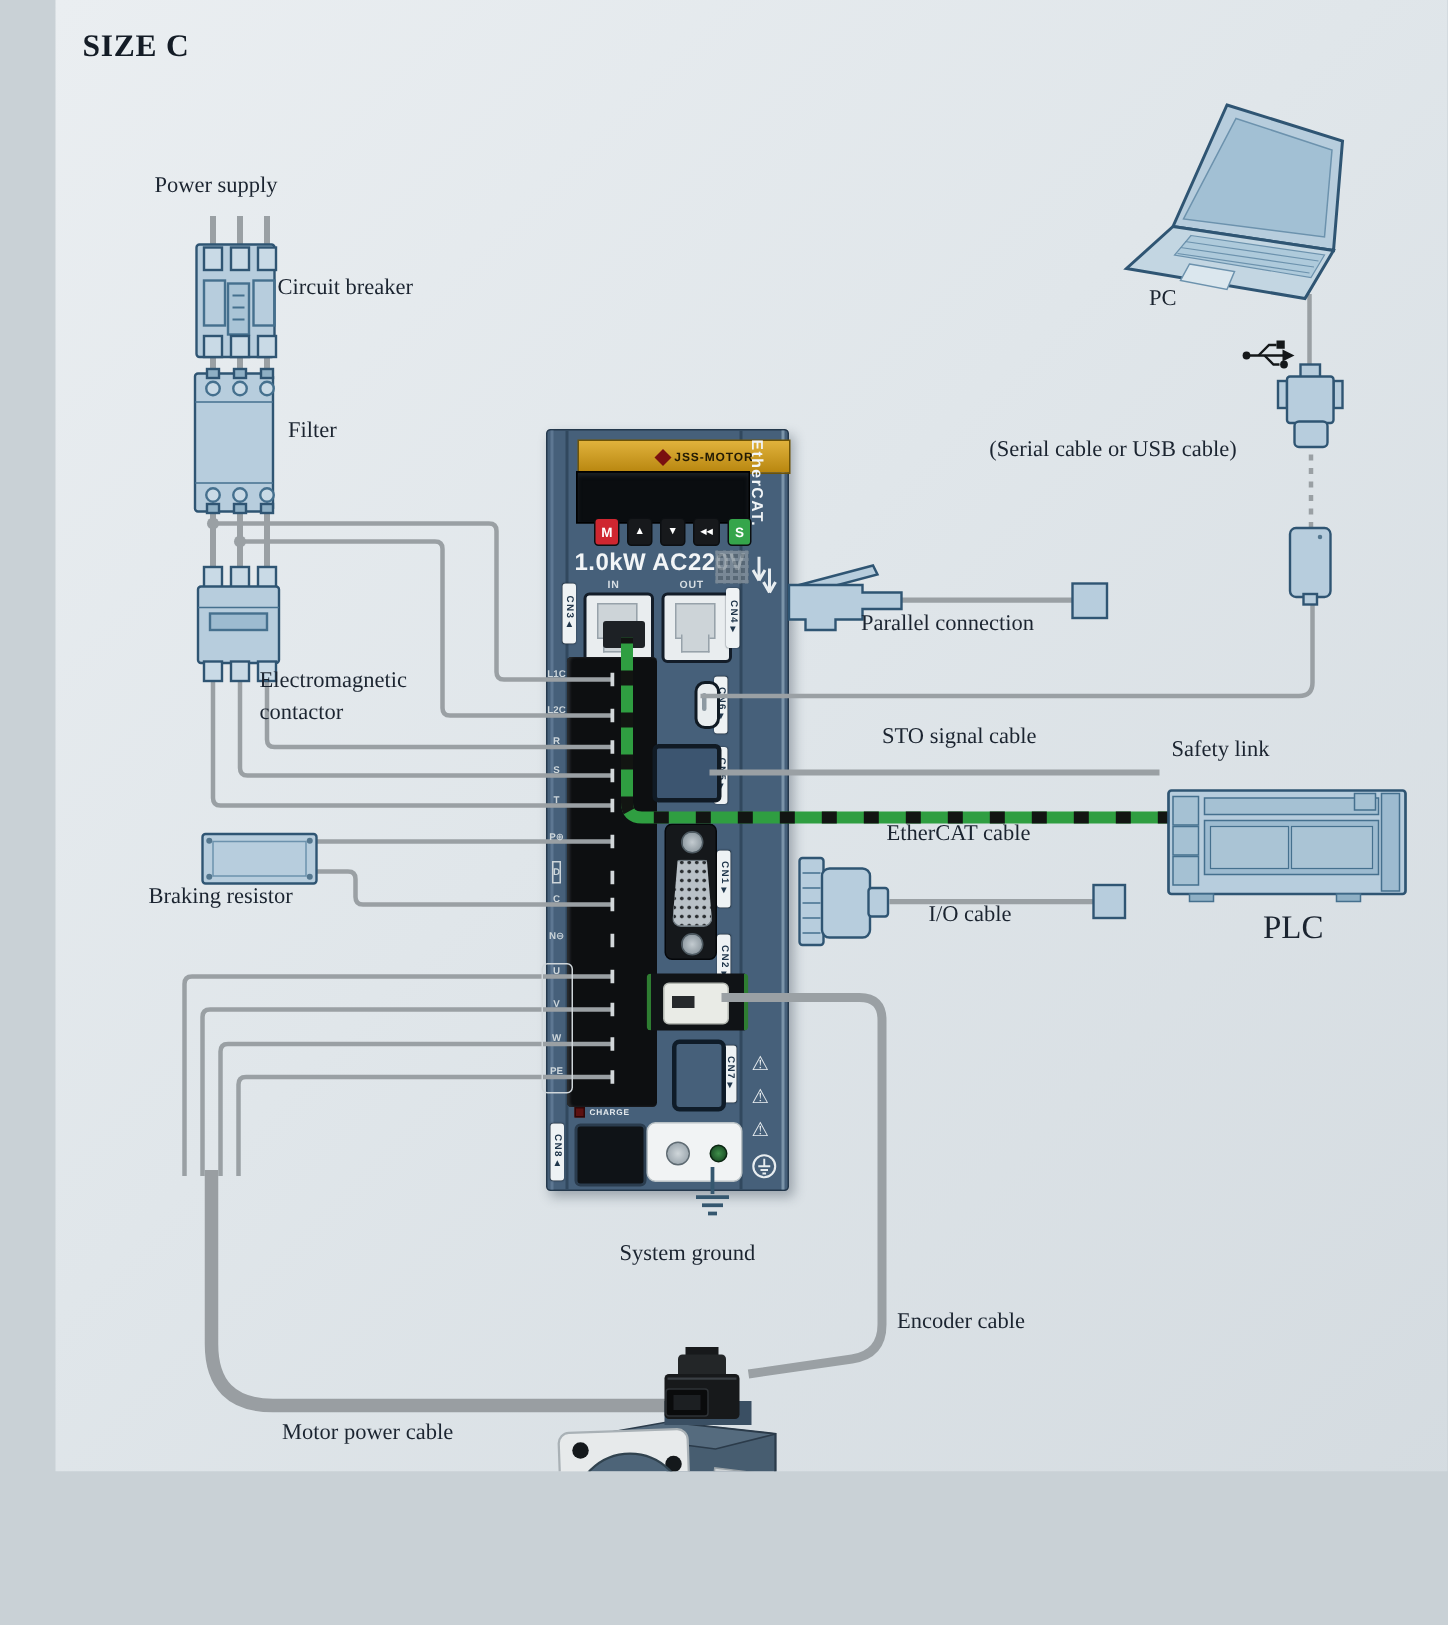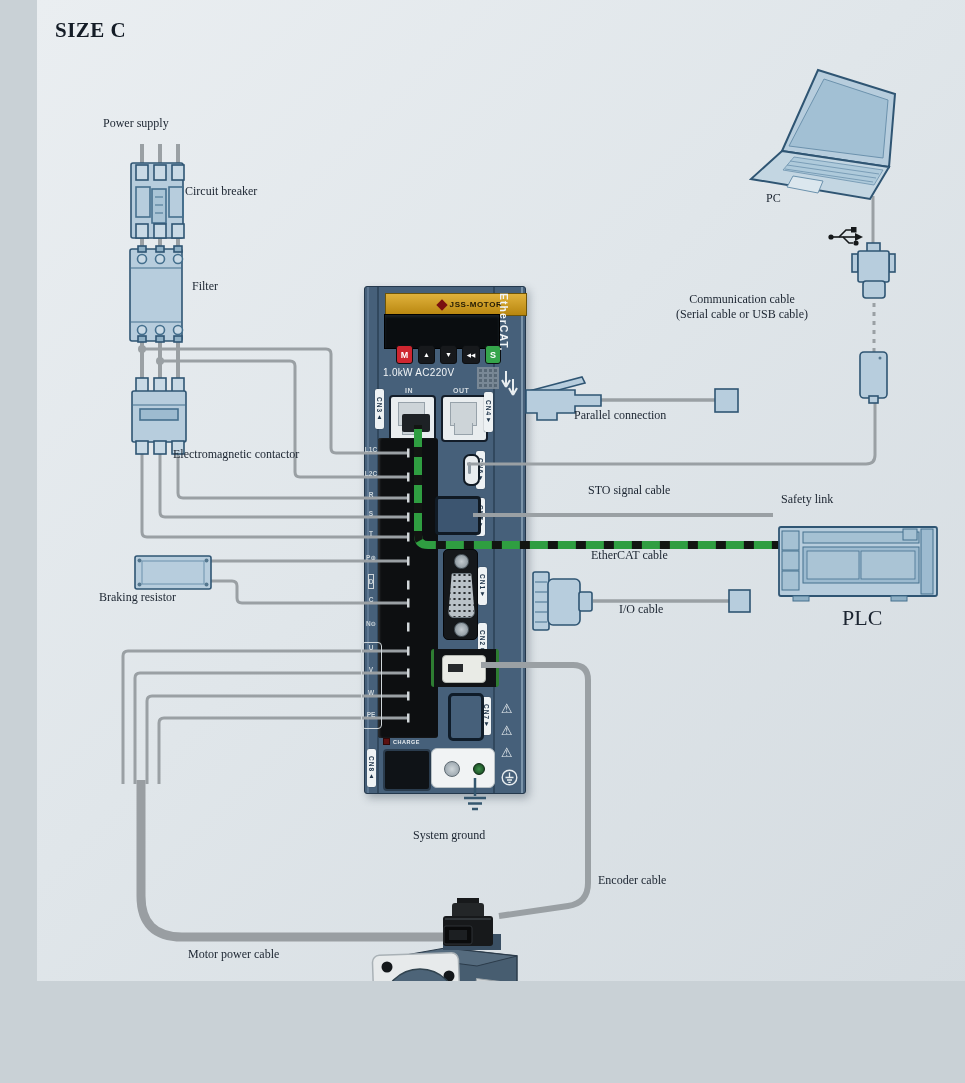--- a/index.html
+++ b/index.html
@@ -1,39 +1,39 @@
 <!DOCTYPE html>
 <html><head>
 <meta charset="utf-8">
 <style>
   html,body{margin:0;padding:0;background:#c9d1d6;}
   #stage{position:relative;width:965px;height:981px;overflow:hidden;
     background:linear-gradient(135deg,#eaeef1 0%,#e0e6ea 45%,#d4dbe0 100%);
     font-family:"Liberation Serif","DejaVu Serif",serif;margin-left:37px;}
-  .lbl{position:absolute;font-size:12px;color:#1b2430;white-space:nowrap;z-index:8;}
+  .lbl{position:absolute;font-size:15px;color:#1b2430;white-space:nowrap;z-index:8;}
   .lbl.wrap{white-space:normal;line-height:21px;}
   #title{position:absolute;left:18px;top:18px;font-size:21px;font-weight:bold;color:#141c26;letter-spacing:.5px;z-index:8;}
   
   #drive{position:absolute;left:327px;top:286px;width:160px;height:506px;background:#46607a;
     border:1px solid #24384c;border-radius:3px;box-shadow:3px 4px 8px rgba(40,55,70,.35);z-index:2;
     font-family:"Liberation Sans","DejaVu Sans",sans-serif;}
   #drive .seamL{position:absolute;left:12px;top:0;width:2px;height:100%;background:#31485e;}
   #drive .edgeL{position:absolute;left:2px;top:0;width:2px;height:100%;background:#5d7792;}
   #drive .seamR{position:absolute;left:128px;top:0;width:2px;height:100%;background:#31485e;}
   #drive .edgeR{position:absolute;right:2px;top:0;width:2px;height:100%;background:#7b94a9;}
   .banner{position:absolute;left:20px;top:6px;width:112px;height:21px;background:linear-gradient(#e0b23c,#b8860f);
     border:1px solid #6e5407;display:flex;align-items:center;justify-content:center;gap:4px;padding-left:28px;}
   .banner .mark{width:8px;height:8px;background:#7a1010;transform:rotate(45deg);}
   .banner .txt{font-size:8px;font-weight:bold;color:#221a04;letter-spacing:.6px;}
   .display{position:absolute;left:19px;top:27px;width:114px;height:33px;background:#0a0d10;border:1px solid #000;
     box-shadow:inset 0 2px 3px #1b2228;}
   .btn{position:absolute;top:58px;height:17px;display:flex;align-items:center;justify-content:center;
     color:#fff;font-weight:bold;border-radius:3px;border:1px solid #0c0f12;}
   .btn.dark{background:#17191c;font-size:7px;}
-  .rating{position:absolute;left:18px;top:80px;font-size:10px;font-weight:normal;color:#f2f5f7;letter-spacing:.3px;}
+  .rating{position:absolute;left:18px;top:80px;font-size:16px;font-weight:bold;color:#f2f5f7;letter-spacing:.3px;}
   .qr2{position:absolute;left:112px;top:80px;width:22px;height:22px;opacity:.8;
     background-image:repeating-linear-gradient(0deg,#86939d 0 2px,transparent 2px 5px),
                      repeating-linear-gradient(90deg,#86939d 0 2px,#5d6b76 2px 5px);}
   .tinylab{position:absolute;font-size:7px;font-weight:bold;color:#d7dee3;letter-spacing:.5px;}
   .rj45{position:absolute;top:108px;width:43px;height:43px;background:#e9edef;border:2px solid #131d29;border-radius:4px;}
   .rj45 .inner{position:absolute;left:7px;top:5px;width:25px;height:22px;background:#cdd4d8;border:1px solid #97a2aa;}
   .rj45 .tab{position:absolute;left:11px;top:26px;width:17px;height:11px;background:#cdd4d8;border:1px solid #97a2aa;border-top:none;}
   .pill{position:absolute;background:#eef2f4;border-radius:2px;color:#20364b;font-weight:bold;font-size:6.5px;
     writing-mode:vertical-rl;text-orientation:mixed;display:flex;align-items:center;justify-content:center;
     padding:2px 1px;letter-spacing:1px;box-shadow:0 0 1px #16222e;}
@@ -378,21 +378,20 @@
     </g>
   </svg>
 
   <div class="lbl" style="left:66px;top:116px;">Power supply</div>
   <div class="lbl" style="left:148px;top:184px;">Circuit breaker</div>
   <div class="lbl" style="left:155px;top:279px;">Filter</div>
   <div class="lbl wrap" style="left:136px;top:444px;width:135px;">Electromagnetic contactor</div>
   <div class="lbl" style="left:62px;top:590px;">Braking resistor</div>
   <div class="lbl" style="left:729px;top:191px;">PC</div>
   <div class="lbl" style="left:570px;top:292px;width:270px;text-align:center;">
-    <div>Communication cable</div>
     <div>(Serial cable or USB cable)</div>
   </div>
   <div class="lbl" style="left:537px;top:408px;">Parallel connection</div>
   <div class="lbl" style="left:551px;top:483px;">STO signal cable</div>
   <div class="lbl" style="left:744px;top:492px;">Safety link</div>
   <div class="lbl" style="left:554px;top:548px;">EtherCAT cable</div>
   <div class="lbl" style="left:582px;top:602px;">I/O cable</div>
   <div class="lbl" style="left:805px;top:605px;font-size:22px;">PLC</div>
   <div class="lbl" style="left:376px;top:828px;">System ground</div>
   <div class="lbl" style="left:561px;top:873px;">Encoder cable</div>

